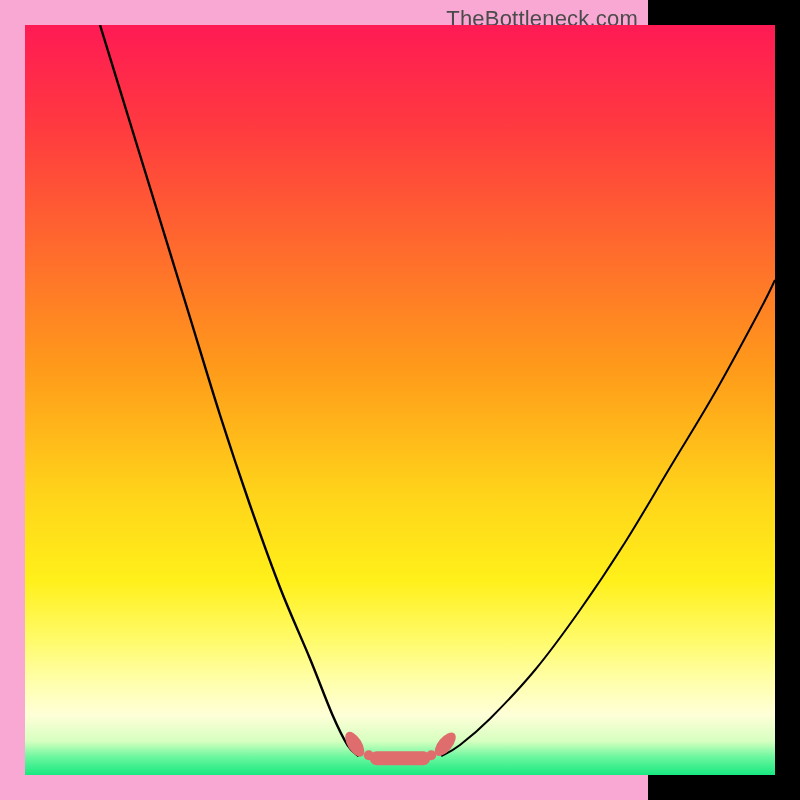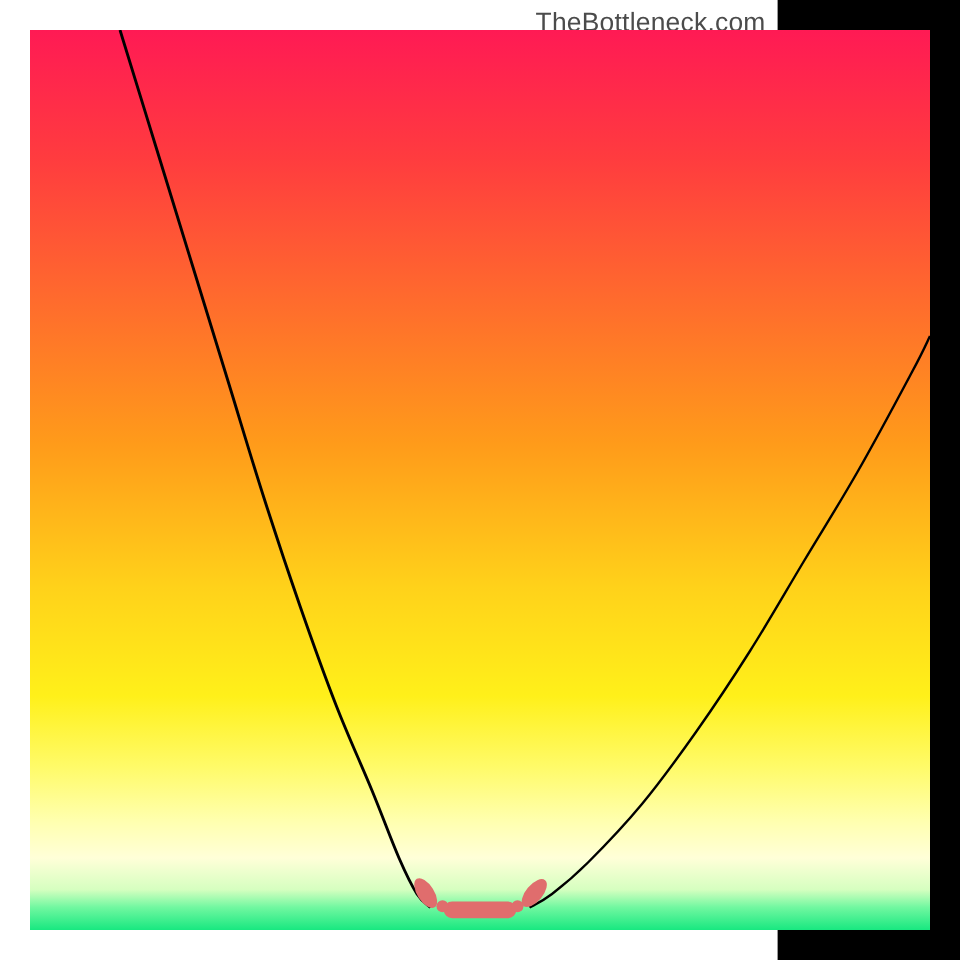--- a/index.html
+++ b/index.html
@@ -8,21 +8,21 @@
     width: 800px;
     height: 800px;
     background: #000;
     overflow: hidden;
     font-family: Arial, Helvetica, sans-serif;
   }
   .stage {
     position: relative;
     width: 648px;
     height: 800px;
-    background: #ffffff;
+    background: #f9a8d4;
     text-decoration: underline;
   }
   .plot {
     position: absolute;
     left: 25px;
     top: 25px;
     width: 750px;
     height: 750px;
     overflow: hidden;
   }

